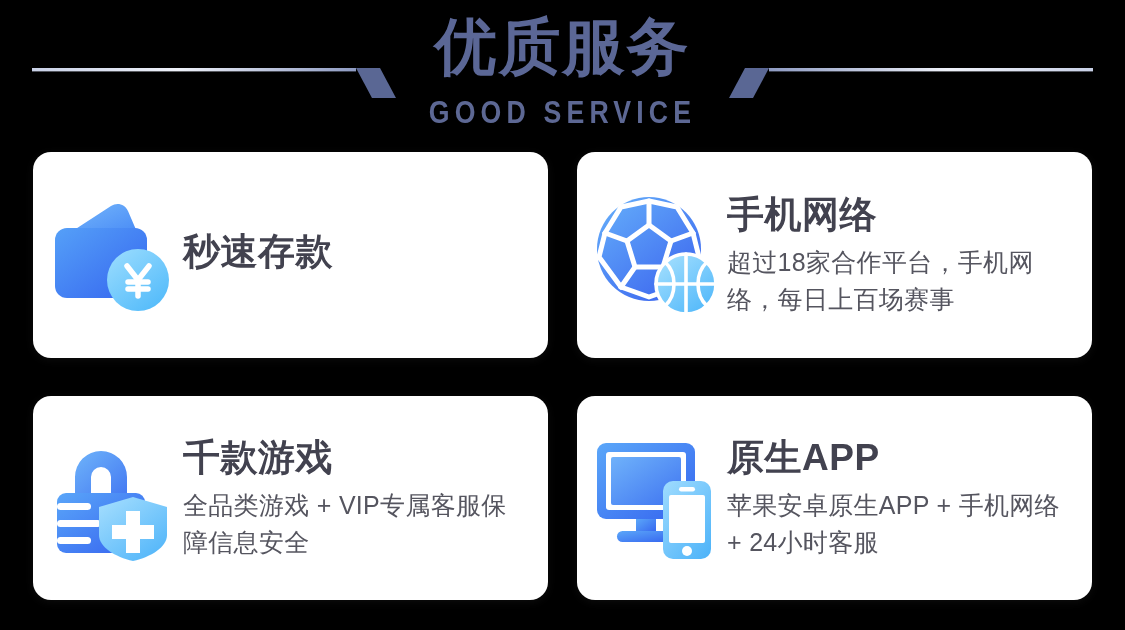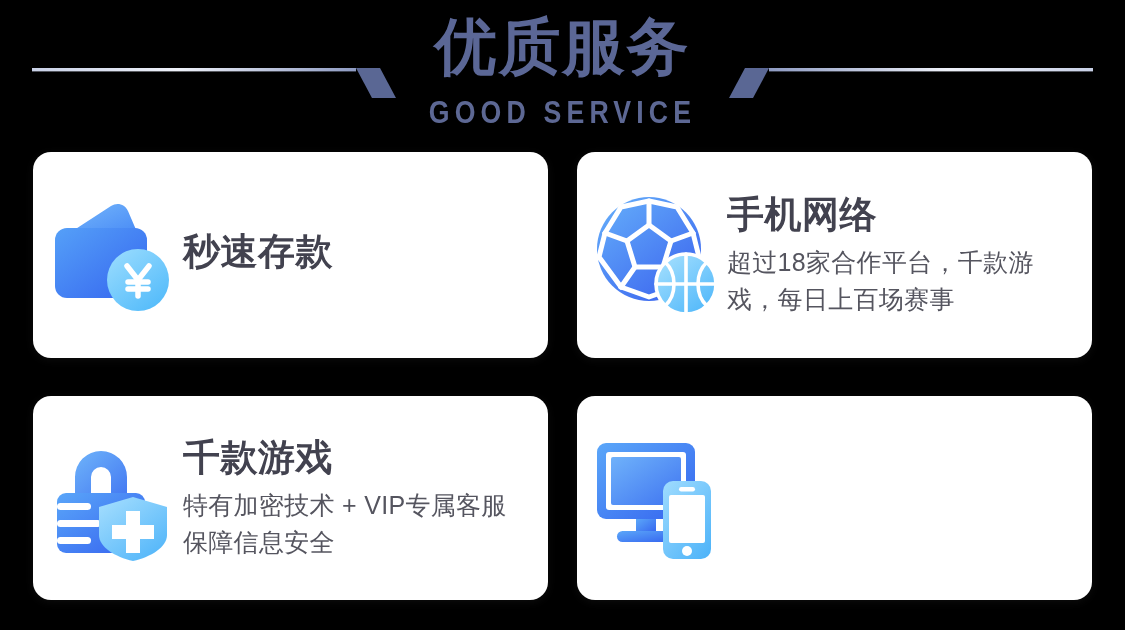--- a/index.html
+++ b/index.html
@@ -220,21 +220,21 @@
           <circle cx="93" cy="91" r="30"></circle>
           <path d="M93 61 L93 121"></path>
           <path d="M63 91 L123 91"></path>
           <path d="M72 69 C84 80 84 102 72 113"></path>
           <path d="M114 69 C102 80 102 102 114 113"></path>
         </g>
       </svg>
     </div>
     <div class="card-text">
       <div class="card-title">手机网络</div>
-      <div class="card-sub wide">超过18家合作平台，千款游戏，每日上百场赛事</div>
+      <div class="card-sub wide">超过18家合作平台，手机网络，每日上百场赛事</div>
     </div>
   </div>
 
   <div class="card">
     <div class="card-icon">
       <svg class="icon-svg" width="122" height="126" viewBox="0 0 122 126">
         <defs>
           <linearGradient id="l1" x1="0" y1="0" x2="1" y2="1">
             <stop offset="0%" stop-color="#5aa6f9"></stop>
             <stop offset="100%" stop-color="#3562ef"></stop>
@@ -259,21 +259,21 @@
           <rect x="6" y="102" width="34" height="7" rx="3.5"></rect>
         </g>
 
         <path d="M82 62 L116 72 L116 100 C116 112 100 122 82 126 C64 122 48 112 48 100 L48 72 Z" fill="url(#l3)"></path>
 
         <path d="M75 76 L89 76 L89 90 L103 90 L103 104 L89 104 L89 118 L75 118 L75 104 L61 104 L61 90 L75 90 Z" fill="#ffffff"></path>
       </svg>
     </div>
     <div class="card-text">
       <div class="card-title">千款游戏</div>
-      <div class="card-sub wide">特有加密技术 + VIP专属客服保障信息安全</div>
+      <div class="card-sub wide">全品类游戏 + VIP专属客服保障信息安全</div>
     </div>
   </div>
 
   <div class="card">
     <div class="card-icon">
       <svg class="icon-svg" width="126" height="122" viewBox="0 0 126 122">
         <defs>
           <linearGradient id="m1" x1="0" y1="0" x2="1" y2="1">
             <stop offset="0%" stop-color="#5ba7f9"></stop>
             <stop offset="100%" stop-color="#3564ef"></stop>
@@ -295,16 +295,18 @@
         <rect x="43" y="82" width="20" height="14" fill="url(#m1)"></rect>
         <rect x="24" y="94" width="58" height="11" rx="5.5" fill="url(#m1)"></rect>
 
         <rect x="70" y="44" width="48" height="78" rx="10" fill="url(#m3)"></rect>
         <rect x="76" y="58" width="36" height="48" rx="2" fill="#ffffff"></rect>
         <rect x="86" y="50" width="16" height="4.5" rx="2.2" fill="#ffffff"></rect>
         <circle cx="94" cy="114" r="5" fill="#ffffff"></circle>
       </svg>
     </div>
     <div class="card-text">
+      <div class="card-title">原生APP</div>
+      <div class="card-sub wide">苹果安卓原生APP + 手机网络 + 24小时客服</div>
     </div>
   </div>
 
 </div>
 
 </body></html>

